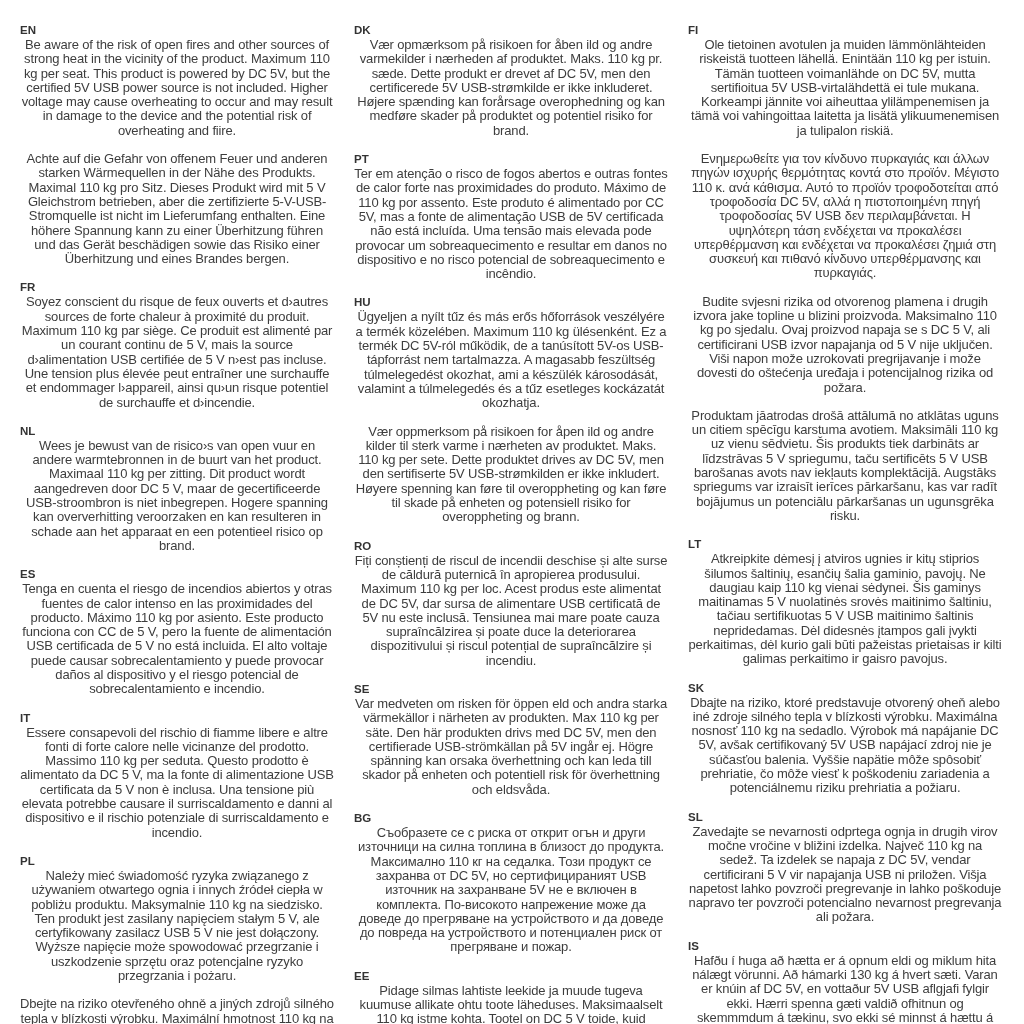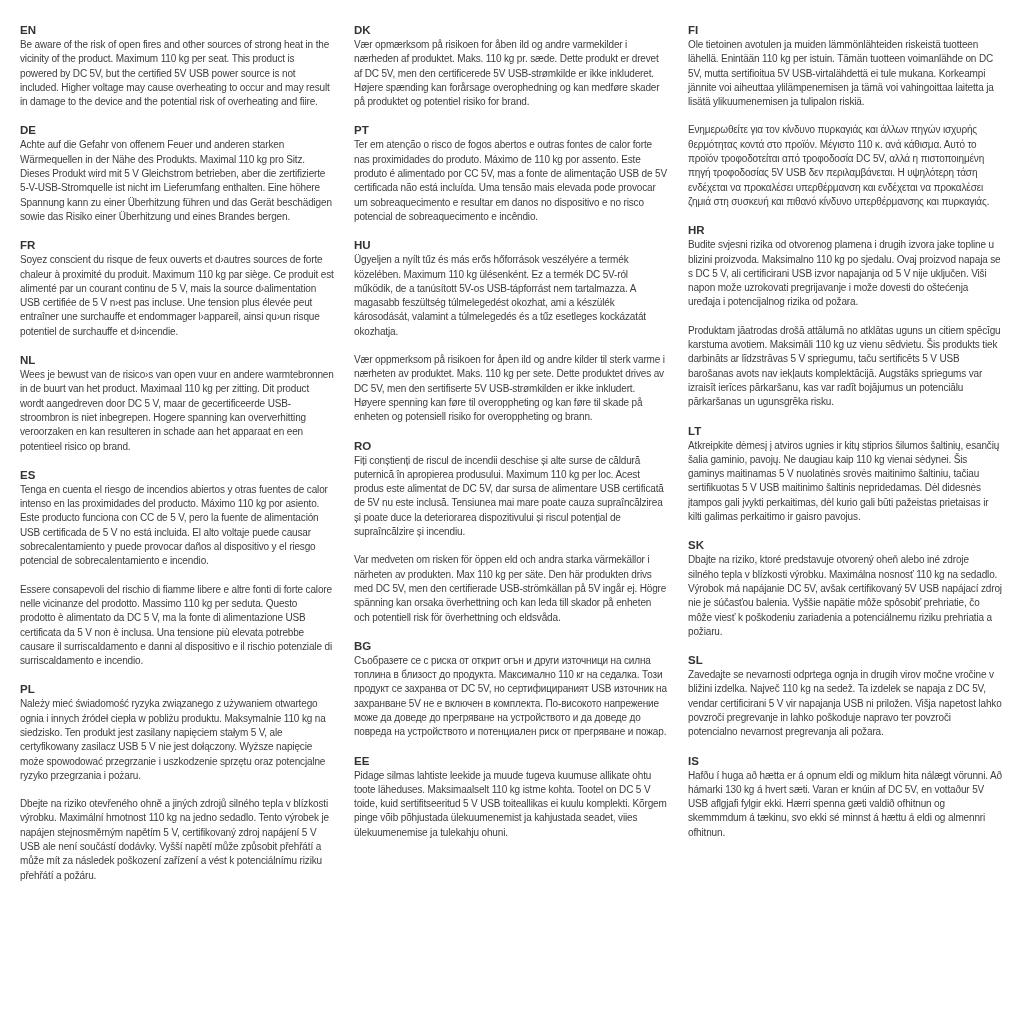--- a/index.html
+++ b/index.html
@@ -28,55 +28,55 @@
     margin: 0 0 14px 0;
   }
   .lang-code {
     font-size: 11.5px;
     font-weight: bold;
     line-height: 14px;
     margin: 0 0 1px 0;
     color: #333333;
   }
   .lang-text {
-    font-size: 10px;
+    font-size: 13px;
     line-height: 14.3px;
     letter-spacing: -0.15px;
     margin: 0;
     color: #3d3d3d;
-    text-align: left;
+    text-align: center;
   }
 </style>
 </head>
 <body>
 
 <div class="page">
 
   <div class="col">
     <section class="lang-block">
       <h2 class="lang-code">EN</h2>
       <p class="lang-text">Be aware of the risk of open fires and other sources of strong heat in the vicinity of the product. Maximum 110 kg per seat. This product is powered by DC 5V, but the certified 5V USB power source is not included. Higher voltage may cause overheating to occur and may result in damage to the device and the potential risk of overheating and fiire.</p>
     </section>
     <section class="lang-block">
-      <h2 class="lang-code">DE</h2>
       <p class="lang-text">Achte auf die Gefahr von offenem Feuer und anderen starken Wärmequellen in der Nähe des Produkts. Maximal 110 kg pro Sitz. Dieses Produkt wird mit 5 V Gleichstrom betrieben, aber die zertifizierte 5-V-USB-Stromquelle ist nicht im Lieferumfang enthalten. Eine höhere Spannung kann zu einer Überhitzung führen und das Gerät beschädigen sowie das Risiko einer Überhitzung und eines Brandes bergen.</p>
     </section>
     <section class="lang-block">
       <h2 class="lang-code">FR</h2>
       <p class="lang-text">Soyez conscient du risque de feux ouverts et d›autres sources de forte chaleur à proximité du produit. Maximum 110 kg par siège. Ce produit est alimenté par un courant continu de 5 V, mais la source d›alimentation USB certifiée de 5 V n›est pas incluse. Une tension plus élevée peut entraîner une surchauffe et endommager l›appareil, ainsi qu›un risque potentiel de surchauffe et d›incendie.</p>
     </section>
     <section class="lang-block">
       <h2 class="lang-code">NL</h2>
       <p class="lang-text">Wees je bewust van de risico›s van open vuur en andere warmtebronnen in de buurt van het product. Maximaal 110 kg per zitting. Dit product wordt aangedreven door DC 5 V, maar de gecertificeerde USB-stroombron is niet inbegrepen. Hogere spanning kan oververhitting veroorzaken en kan resulteren in schade aan het apparaat en een potentieel risico op brand.</p>
     </section>
     <section class="lang-block">
       <h2 class="lang-code">ES</h2>
       <p class="lang-text">Tenga en cuenta el riesgo de incendios abiertos y otras fuentes de calor intenso en las proximidades del producto. Máximo 110 kg por asiento. Este producto funciona con CC de 5 V, pero la fuente de alimentación USB certificada de 5 V no está incluida. El alto voltaje puede causar sobrecalentamiento y puede provocar daños al dispositivo y el riesgo potencial de sobrecalentamiento e incendio.</p>
     </section>
     <section class="lang-block">
+      <h2 class="lang-code">IT</h2>
       <p class="lang-text">Essere consapevoli del rischio di fiamme libere e altre fonti di forte calore nelle vicinanze del prodotto. Massimo 110 kg per seduta. Questo prodotto è alimentato da DC 5 V, ma la fonte di alimentazione USB certificata da 5 V non è inclusa. Una tensione più elevata potrebbe causare il surriscaldamento e danni al dispositivo e il rischio potenziale di surriscaldamento e incendio.</p>
     </section>
     <section class="lang-block">
       <h2 class="lang-code">PL</h2>
       <p class="lang-text">Należy mieć świadomość ryzyka związanego z używaniem otwartego ognia i innych źródeł ciepła w pobliżu produktu. Maksymalnie 110 kg na siedzisko. Ten produkt jest zasilany napięciem stałym 5 V, ale certyfikowany zasilacz USB 5 V nie jest dołączony. Wyższe napięcie może spowodować przegrzanie i uszkodzenie sprzętu oraz potencjalne ryzyko przegrzania i pożaru.</p>
     </section>
     <section class="lang-block">
       <p class="lang-text">Dbejte na riziko otevřeného ohně a jiných zdrojů silného tepla v blízkosti výrobku. Maximální hmotnost 110 kg na jedno sedadlo. Tento výrobek je napájen stejnosměrným napětím 5 V, certifikovaný zdroj napájení 5 V USB ale není součástí dodávky. Vyšší napětí může způsobit přehřátí a může mít za následek poškození zařízení a vést k potenciálnímu riziku přehřátí a požáru.</p>
     </section>
   </div>
@@ -95,20 +95,21 @@
       <p class="lang-text">Ügyeljen a nyílt tűz és más erős hőforrások veszélyére a termék közelében. Maximum 110 kg ülésenként. Ez a termék DC 5V-ról működik, de a tanúsított 5V-os USB-tápforrást nem tartalmazza. A magasabb feszültség túlmelegedést okozhat, ami a készülék károsodását, valamint a túlmelegedés és a tűz esetleges kockázatát okozhatja.</p>
     </section>
     <section class="lang-block">
       <p class="lang-text">Vær oppmerksom på risikoen for åpen ild og andre kilder til sterk varme i nærheten av produktet. Maks. 110 kg per sete. Dette produktet drives av DC 5V, men den sertifiserte 5V USB-strømkilden er ikke inkludert. Høyere spenning kan føre til overoppheting og kan føre til skade på enheten og potensiell risiko for overoppheting og brann.</p>
     </section>
     <section class="lang-block">
       <h2 class="lang-code">RO</h2>
       <p class="lang-text">Fiți conștienți de riscul de incendii deschise și alte surse de căldură puternică în apropierea produsului. Maximum 110 kg per loc. Acest produs este alimentat de DC 5V, dar sursa de alimentare USB certificată de 5V nu este inclusă. Tensiunea mai mare poate cauza supraîncălzirea și poate duce la deteriorarea dispozitivului și riscul potențial de supraîncălzire și incendiu.</p>
     </section>
     <section class="lang-block">
+      <h2 class="lang-code">SE</h2>
       <p class="lang-text">Var medveten om risken för öppen eld och andra starka värmekällor i närheten av produkten. Max 110 kg per säte. Den här produkten drivs med DC 5V, men den certifierade USB-strömkällan på 5V ingår ej. Högre spänning kan orsaka överhettning och kan leda till skador på enheten och potentiell risk för överhettning och eldsvåda.</p>
     </section>
     <section class="lang-block">
       <h2 class="lang-code">BG</h2>
       <p class="lang-text">Съобразете се с риска от открит огън и други източници на силна топлина в близост до продукта. Максимално 110 кг на седалка. Този продукт се захранва от DC 5V, но сертифицираният USB източник на захранване 5V не е включен в комплекта. По-високото напрежение може да доведе до прегряване на устройството и да доведе до повреда на устройството и потенциален риск от прегряване и пожар.</p>
     </section>
     <section class="lang-block">
       <h2 class="lang-code">EE</h2>
       <p class="lang-text">Pidage silmas lahtiste leekide ja muude tugeva kuumuse allikate ohtu toote läheduses. Maksimaalselt 110 kg istme kohta. Tootel on DC 5 V toide, kuid sertifitseeritud 5 V USB toiteallikas ei kuulu komplekti. Kõrgem pinge võib põhjustada ülekuumenemist ja kahjustada seadet, viies ülekuumenemise ja tulekahju ohuni.</p>
     </section>
@@ -116,21 +117,20 @@
 
   <div class="col">
     <section class="lang-block">
       <h2 class="lang-code">FI</h2>
       <p class="lang-text">Ole tietoinen avotulen ja muiden lämmönlähteiden riskeistä tuotteen lähellä. Enintään 110 kg per istuin. Tämän tuotteen voimanlähde on DC 5V, mutta sertifioitua 5V USB-virtalähdettä ei tule mukana. Korkeampi jännite voi aiheuttaa ylilämpenemisen ja tämä voi vahingoittaa laitetta ja lisätä ylikuumenemisen ja tulipalon riskiä.</p>
     </section>
     <section class="lang-block">
       <p class="lang-text">Ενημερωθείτε για τον κίνδυνο πυρκαγιάς και άλλων πηγών ισχυρής θερμότητας κοντά στο προϊόν. Μέγιστο 110 κ. ανά κάθισμα. Αυτό το προϊόν τροφοδοτείται από τροφοδοσία DC 5V, αλλά η πιστοποιημένη πηγή τροφοδοσίας 5V USB δεν περιλαμβάνεται. Η υψηλότερη τάση ενδέχεται να προκαλέσει υπερθέρμανση και ενδέχεται να προκαλέσει ζημιά στη συσκευή και πιθανό κίνδυνο υπερθέρμανσης και πυρκαγιάς.</p>
     </section>
     <section class="lang-block">
-      <h2 class="lang-code">HR</h2>
       <p class="lang-text">Budite svjesni rizika od otvorenog plamena i drugih izvora jake topline u blizini proizvoda. Maksimalno 110 kg po sjedalu. Ovaj proizvod napaja se s DC 5 V, ali certificirani USB izvor napajanja od 5 V nije uključen. Viši napon može uzrokovati pregrijavanje i može dovesti do oštećenja uređaja i potencijalnog rizika od požara.</p>
     </section>
     <section class="lang-block">
       <p class="lang-text">Produktam jāatrodas drošā attālumā no atklātas uguns un citiem spēcīgu karstuma avotiem. Maksimāli 110 kg uz vienu sēdvietu. Šis produkts tiek darbināts ar līdzstrāvas 5 V spriegumu, taču sertificēts 5 V USB barošanas avots nav iekļauts komplektācijā. Augstāks spriegums var izraisīt ierīces pārkaršanu, kas var radīt bojājumus un potenciālu pārkaršanas un ugunsgrēka risku.</p>
     </section>
     <section class="lang-block">
       <h2 class="lang-code">LT</h2>
       <p class="lang-text">Atkreipkite dėmesį į atviros ugnies ir kitų stiprios šilumos šaltinių, esančių šalia gaminio, pavojų. Ne daugiau kaip 110 kg vienai sėdynei. Šis gaminys maitinamas 5 V nuolatinės srovės maitinimo šaltiniu, tačiau sertifikuotas 5 V USB maitinimo šaltinis nepridedamas. Dėl didesnės įtampos gali įvykti perkaitimas, dėl kurio gali būti pažeistas prietaisas ir kilti galimas perkaitimo ir gaisro pavojus.</p>
     </section>
     <section class="lang-block">

